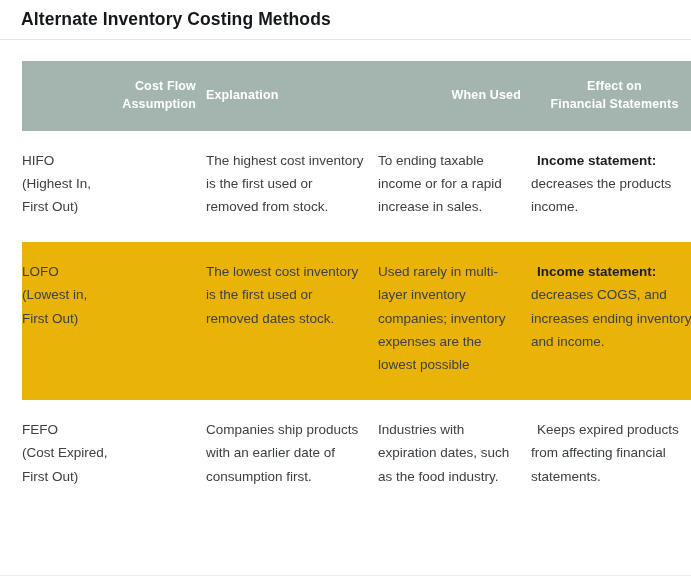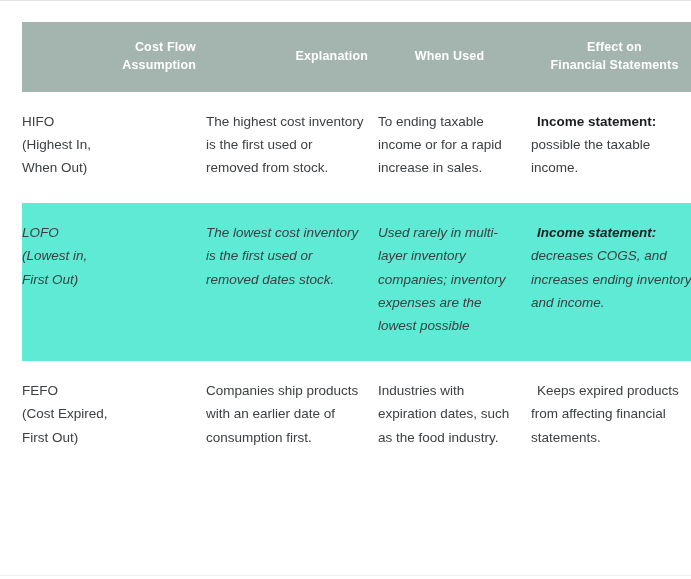--- a/index.html
+++ b/index.html
@@ -60,44 +60,43 @@
     vertical-align: middle;
     letter-spacing: 0.15px;
   }
 
   th.col-assumption {
     text-align: right;
     padding-left: 16px;
     width: 174px;
   }
   th.col-explanation {
-    text-align: right;
+    text-align: left;
     width: 162px;
   }
   th.col-whenused {
-    text-align: center;
+    text-align: right;
     width: 143px;
   }
   th.col-effect {
     text-align: center;
     width: 167px;
     padding-right: 18px;
   }
 
   table.costing-table tbody td {
     font-size: 13.5px;
     line-height: 1.72;
     vertical-align: top;
     color: #3c4043;
     padding: 18px 14px 24px 0;
   }
 
   tr.row-shaded td {
-    background: #5eead4;
-    font-style: italic;
+    background: #eab308;
   }
   tr.row-plain td {
     background: #ffffff;
   }
 
   td.cell-assumption {
     padding-left: 16px;
     color: #585d61;
     font-size: 13px;
     line-height: 1.63;
@@ -128,44 +127,47 @@
     width: 691px;
     height: 1px;
     background: #eceef0;
   }
 </style>
 </head>
 <body>
 
 <div class="page">
 
+  <div class="title-bar">
+    <div class="page-title">Alternate Inventory Costing Methods</div>
+  </div>
   <div class="title-divider"></div>
 
   <div class="table-wrap">
     <table class="costing-table">
       <thead>
         <tr>
           <th class="col-assumption" style="white-space: pre-line;">Cost Flow
 Assumption</th>
           <th class="col-explanation">Explanation</th>
           <th class="col-whenused">When Used</th>
           <th class="col-effect" style="white-space: pre-line;">Effect on
 Financial Statements</th>
         </tr>
       </thead>
       <tbody>
 
         <tr class="row-plain">
           <td class="cell-assumption" style="white-space: pre-line;">HIFO
 (Highest In,
-When Out)</td>
+First Out)</td>
           <td class="cell-explanation">The highest cost inventory is the first used or removed from stock.</td>
           <td class="cell-whenused">To ending taxable income or for a rapid increase in sales.</td>
           <td class="cell-effect">
-            <span class="lead">Income statement:</span><span> possible the taxable income.</span>
+            <span class="lead">Income statement:</span><span> decreases the products income.</span>
           </td>
         </tr>
 
         <tr class="row-shaded">
           <td class="cell-assumption" style="white-space: pre-line;">LOFO
 (Lowest in,
 First Out)</td>
           <td class="cell-explanation">The lowest cost inventory is the first used or removed dates stock.</td>
           <td class="cell-whenused">Used rarely in multi-layer inventory companies; inventory expenses are the lowest possible</td>
           <td class="cell-effect">

